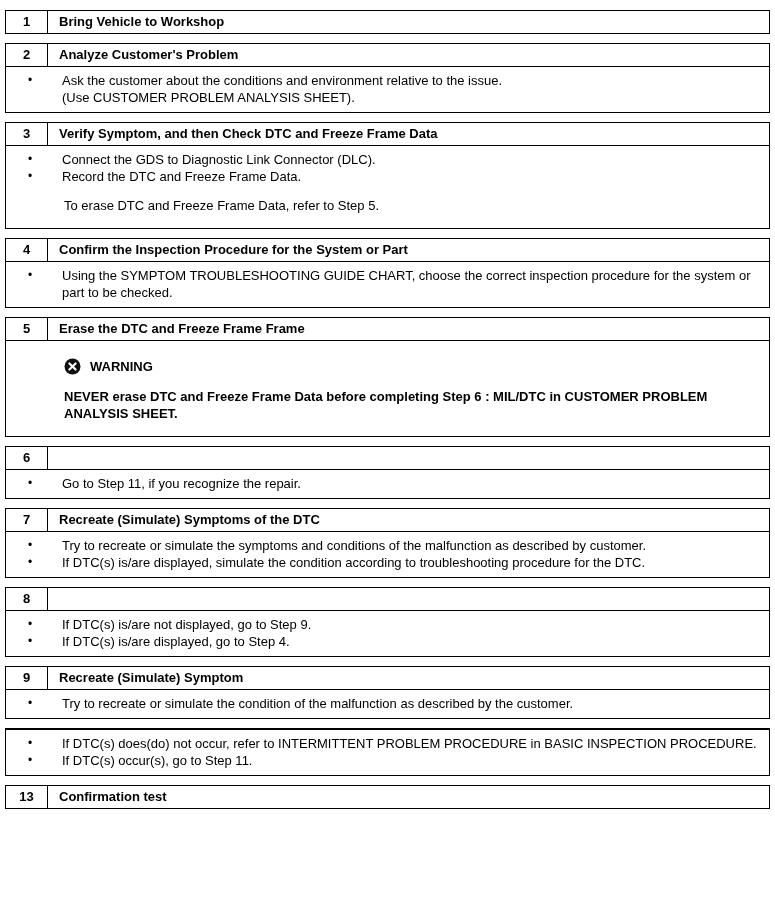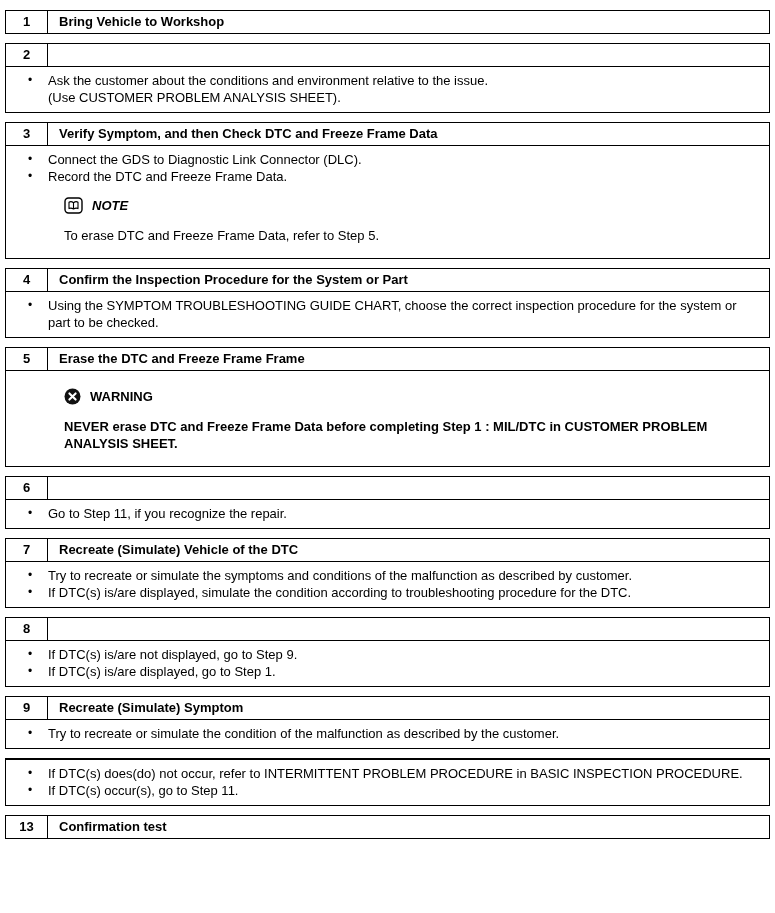--- a/index.html
+++ b/index.html
@@ -37,20 +37,21 @@
   .bullet-row { display:flex; line-height:17px; }
   .bullet-marker {
     flex:0 0 20px;
     margin-left:14px;
     font-size:12px;
   }
   .bullet-text {
     flex:1;
     white-space:pre-line;
     padding-right:4px;
+    margin-left:14px;
   }
   .callout { margin:12px 8px 8px 50px; }
   .callout-head {
     display:flex;
     align-items:center;
     gap:9px;
     margin-bottom:13px;
   }
   .callout-label { font-weight:bold; font-size:13px; }
   .note .callout-label { font-style:italic; }
@@ -67,20 +68,21 @@
     <div class="step-header">
       <div class="step-number">1</div>
       <div class="step-title">Bring Vehicle to Workshop</div>
     </div>
 
   </div>
 
   <div class="step">
     <div class="step-header">
       <div class="step-number">2</div>
+      <div class="step-title">Analyze Customer's Problem</div>
     </div>
     <div class="step-body">
         <div class="bullet-row">
           <span class="bullet-marker">•</span>
           <span class="bullet-text">Ask the customer about the conditions and environment relative to the issue.
 (Use CUSTOMER PROBLEM ANALYSIS SHEET).</span>
         </div>
       </div>
   </div>
 
@@ -92,30 +94,20 @@
     <div class="step-body">
         <div class="bullet-row">
           <span class="bullet-marker">•</span>
           <span class="bullet-text">Connect the GDS to Diagnostic Link Connector (DLC).</span>
         </div>
         <div class="bullet-row">
           <span class="bullet-marker">•</span>
           <span class="bullet-text">Record the DTC and Freeze Frame Data.</span>
         </div>
         <div class="callout note">
-          <div class="callout-head">
-            <span class="icon">
-              <svg width="19" height="17" viewBox="0 0 19 17">
-                <rect x="1" y="1" width="17" height="15" rx="3.5" fill="none" stroke="#000" stroke-width="1.4"></rect>
-                <path d="M5 5.3 C6.4 4.3 8 4.6 9.5 5.7 C11 4.6 12.6 4.3 14 5.3 L14 11.6 C12.6 10.9 11 11.1 9.5 12 C8 11.1 6.4 10.9 5 11.6 Z" fill="none" stroke="#000" stroke-width="1.1" stroke-linejoin="round"></path>
-                <line x1="9.5" y1="5.7" x2="9.5" y2="12" stroke="#000" stroke-width="1.1"></line>
-              </svg>
-            </span>
-            <span class="callout-label">NOTE</span>
-          </div>
           <div class="callout-text">To erase DTC and Freeze Frame Data, refer to Step 5.</div>
         </div>
       </div>
   </div>
 
   <div class="step">
     <div class="step-header">
       <div class="step-number">4</div>
       <div class="step-title">Confirm the Inspection Procedure for the System or Part</div>
     </div>
@@ -136,41 +128,41 @@
         <div class="callout warning">
           <div class="callout-head">
             <span class="icon">
               <svg width="17" height="17" viewBox="0 0 17 17">
                 <circle cx="8.5" cy="8.5" r="8" fill="#111"></circle>
                 <path d="M5.4 5.4 L11.6 11.6 M11.6 5.4 L5.4 11.6" stroke="#fff" stroke-width="2.1" stroke-linecap="round"></path>
               </svg>
             </span>
             <span class="callout-label">WARNING</span>
           </div>
-          <div class="callout-text">NEVER erase DTC and Freeze Frame Data before completing Step 1 : MIL/DTC in CUSTOMER PROBLEM ANALYSIS SHEET.</div>
+          <div class="callout-text">NEVER erase DTC and Freeze Frame Data before completing Step 6 : MIL/DTC in CUSTOMER PROBLEM ANALYSIS SHEET.</div>
         </div>
       </div>
   </div>
 
   <div class="step">
     <div class="step-header">
       <div class="step-number">6</div>
     </div>
     <div class="step-body">
         <div class="bullet-row">
           <span class="bullet-marker">•</span>
           <span class="bullet-text">Go to Step 11, if you recognize the repair.</span>
         </div>
       </div>
   </div>
 
   <div class="step">
     <div class="step-header">
       <div class="step-number">7</div>
-      <div class="step-title">Recreate (Simulate) Vehicle of the DTC</div>
+      <div class="step-title">Recreate (Simulate) Symptoms of the DTC</div>
     </div>
     <div class="step-body">
         <div class="bullet-row">
           <span class="bullet-marker">•</span>
           <span class="bullet-text">Try to recreate or simulate the symptoms and conditions of the malfunction as described by customer.</span>
         </div>
         <div class="bullet-row">
           <span class="bullet-marker">•</span>
           <span class="bullet-text">If DTC(s) is/are displayed, simulate the condition according to troubleshooting procedure for the DTC.</span>
         </div>
@@ -181,21 +173,21 @@
     <div class="step-header">
       <div class="step-number">8</div>
     </div>
     <div class="step-body">
         <div class="bullet-row">
           <span class="bullet-marker">•</span>
           <span class="bullet-text">If DTC(s) is/are not displayed, go to Step 9.</span>
         </div>
         <div class="bullet-row">
           <span class="bullet-marker">•</span>
-          <span class="bullet-text">If DTC(s) is/are displayed, go to Step 1.</span>
+          <span class="bullet-text">If DTC(s) is/are displayed, go to Step 4.</span>
         </div>
       </div>
   </div>
 
   <div class="step">
     <div class="step-header">
       <div class="step-number">9</div>
       <div class="step-title">Recreate (Simulate) Symptom</div>
     </div>
     <div class="step-body">

